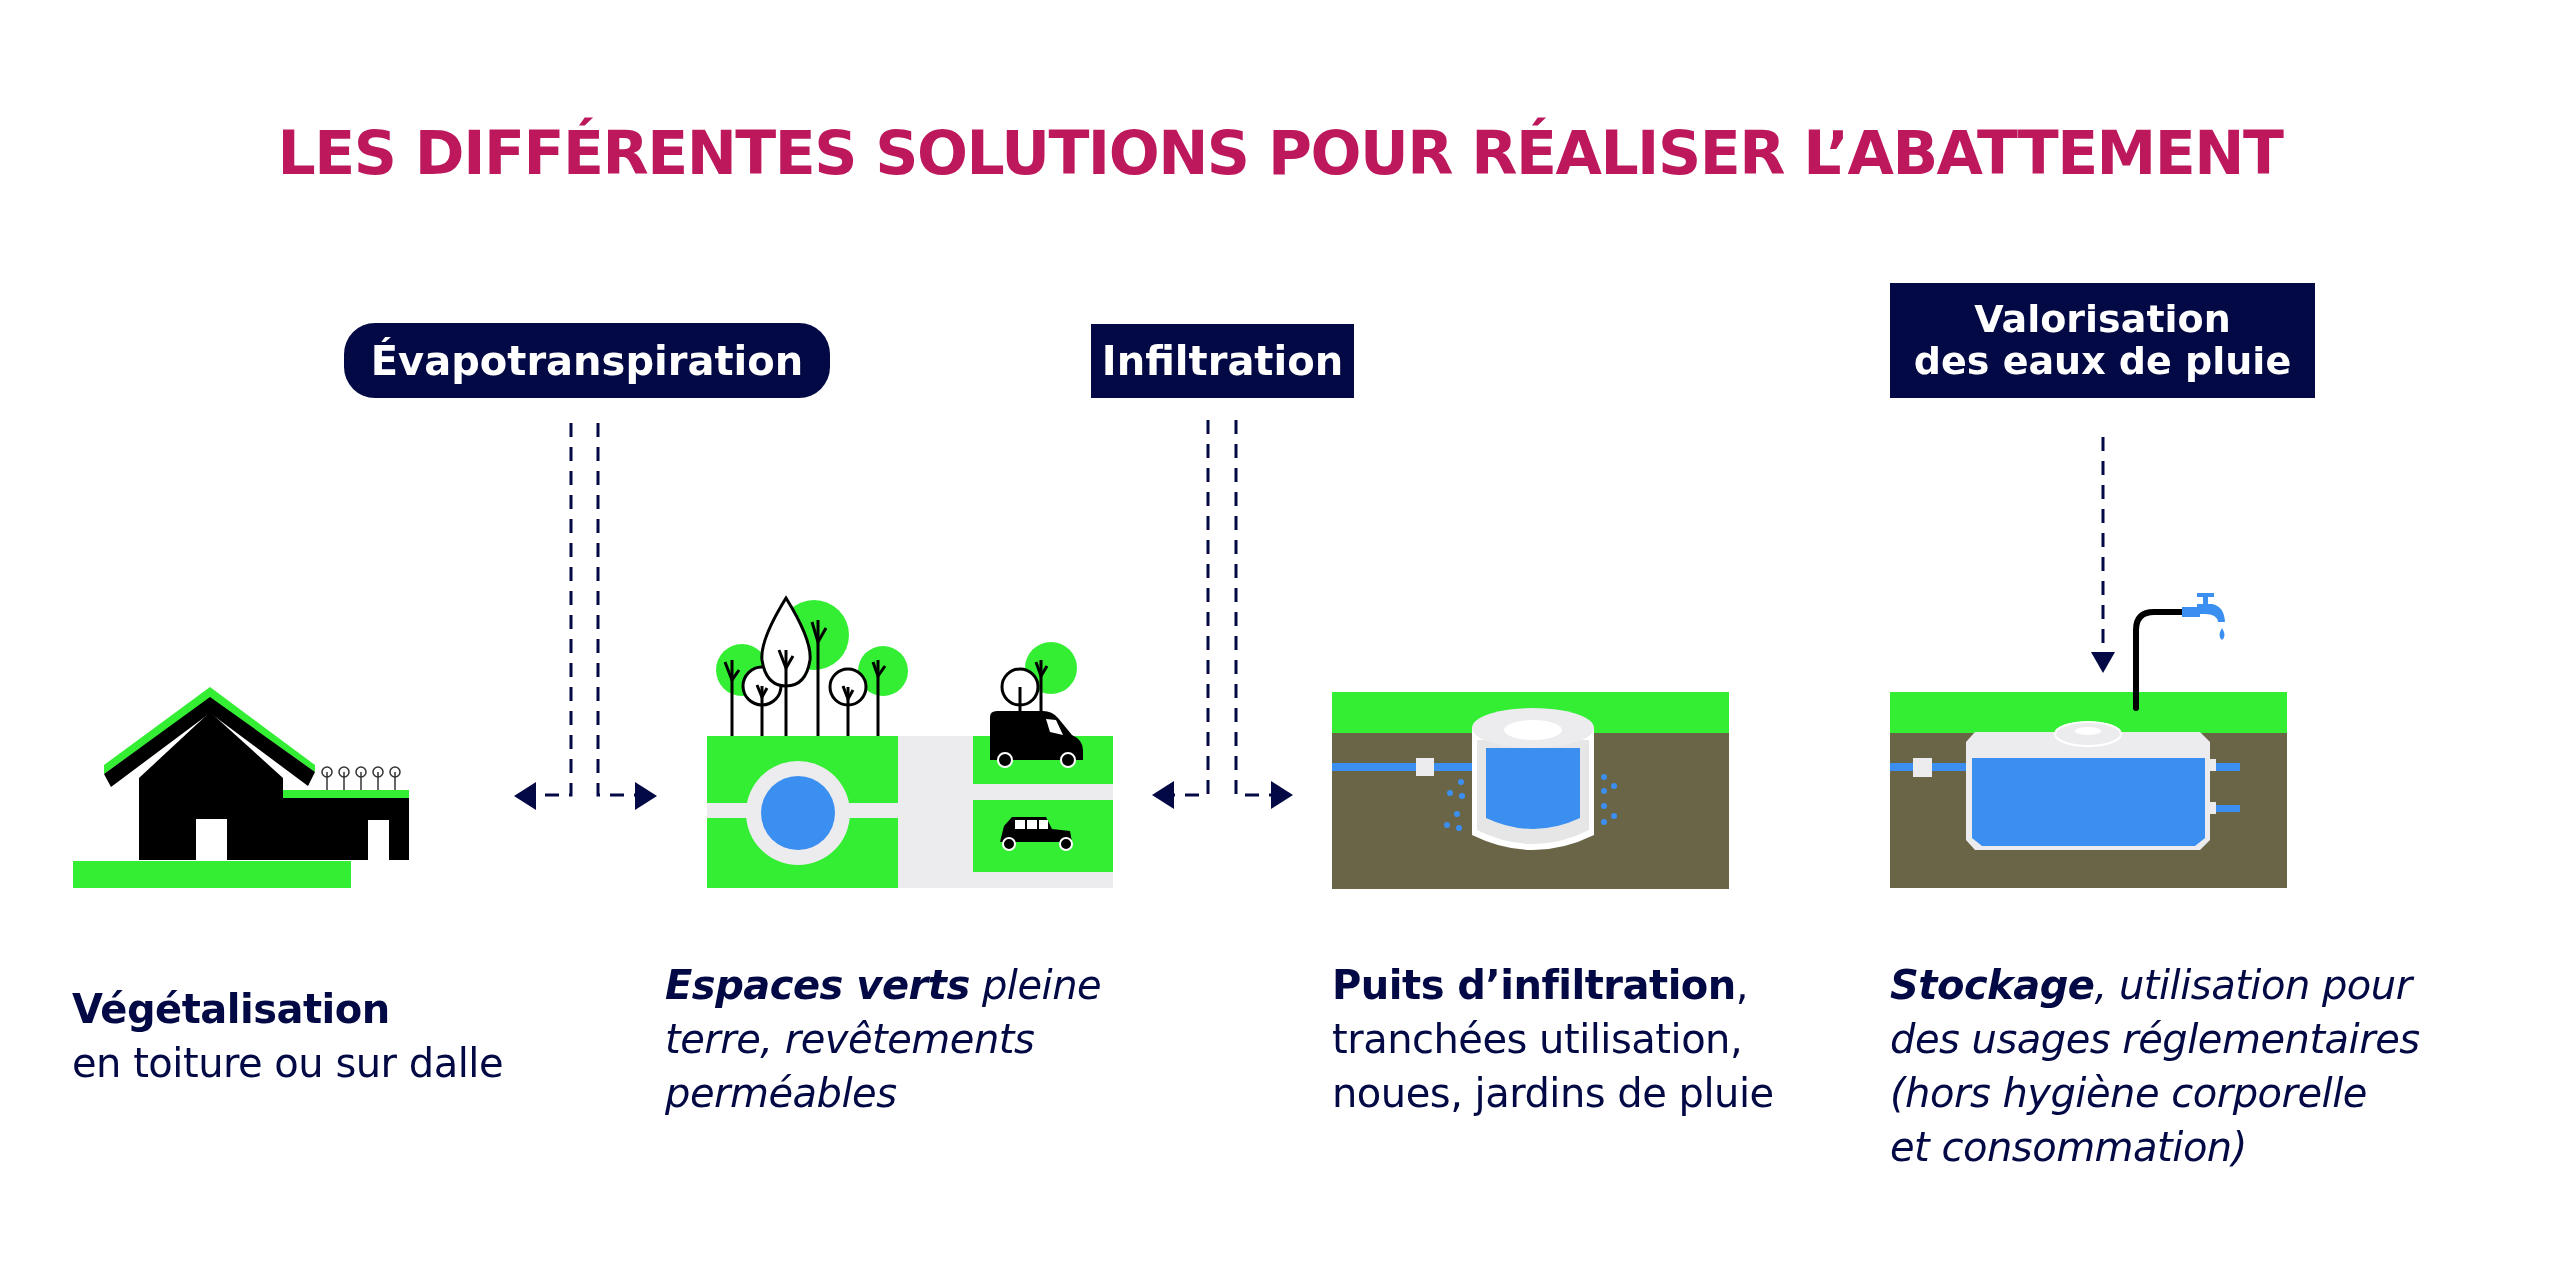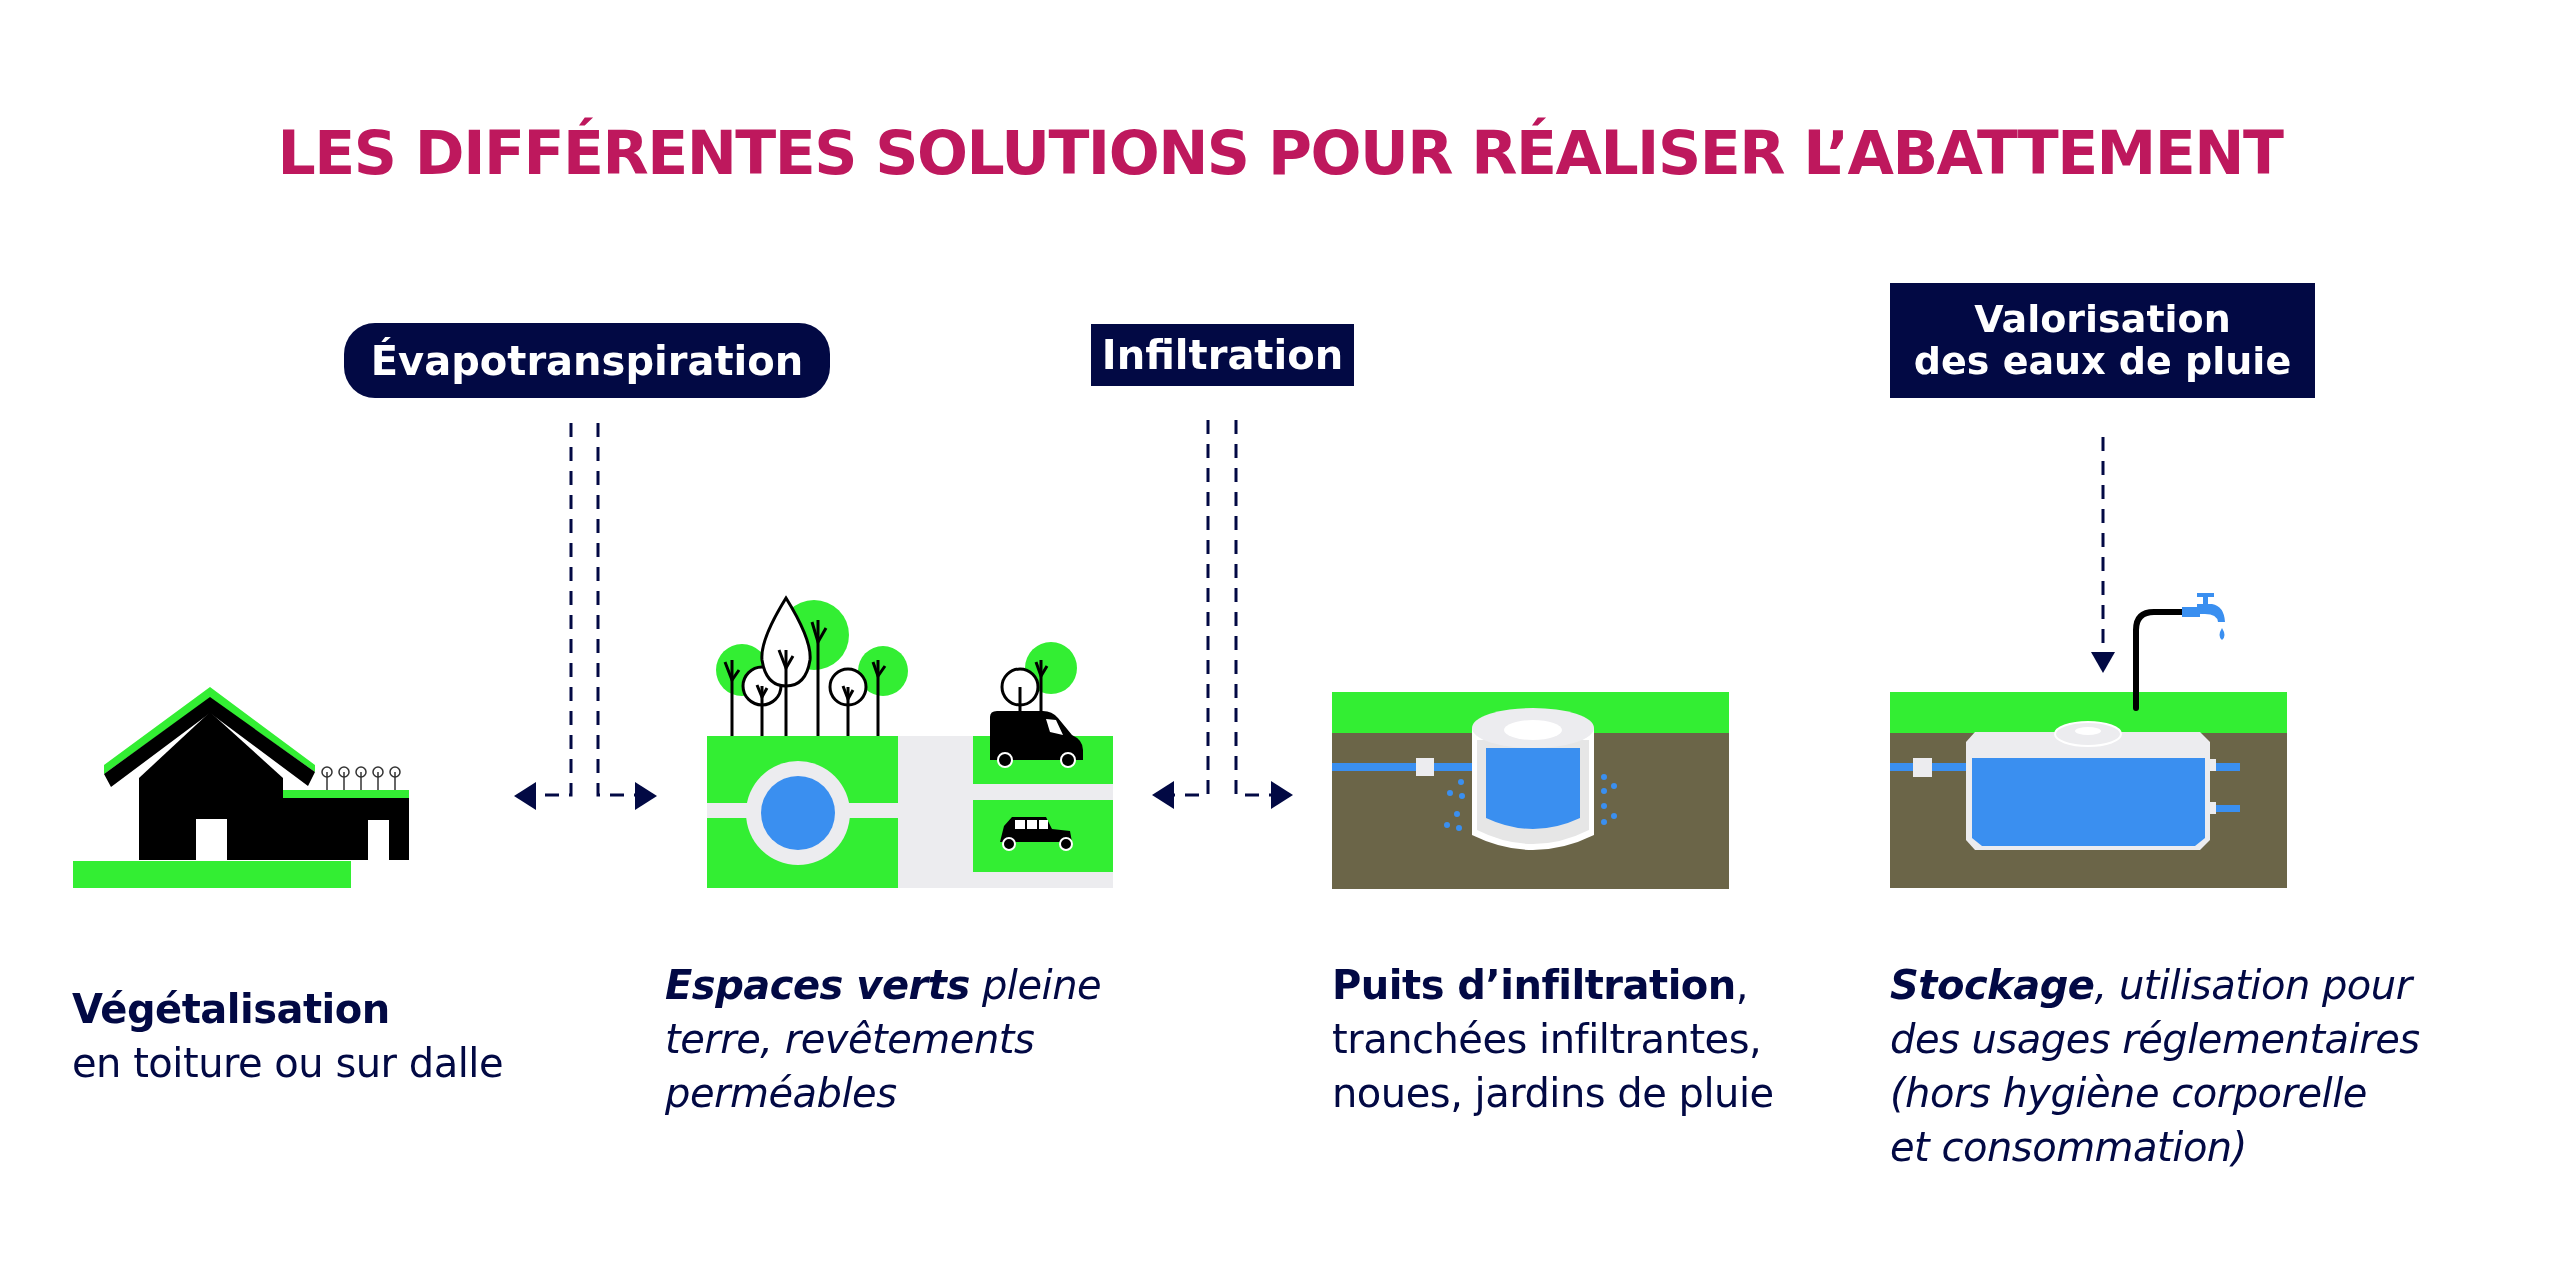--- a/index.html
+++ b/index.html
@@ -1,21 +1,21 @@
 <!DOCTYPE html>
 <html><head>
 <meta charset="utf-8">
 <style>
   html, body { margin:0; padding:0; background:#ffffff; }
   body { width:2560px; height:1282px; position:relative; overflow:hidden; font-family:"DejaVu Sans", sans-serif; color:#020944; }
   .title { position:absolute; left:0; width:2560px; top:118px; text-align:center; font-family:"DejaVu Sans", sans-serif; font-weight:bold; font-size:60px; letter-spacing:-1.5px; color:#be185d; white-space:nowrap; }
   .label-box { position:absolute; background:#020944; color:#ffffff; font-weight:bold; font-family:"DejaVu Sans", sans-serif; display:flex; align-items:center; justify-content:center; text-align:center; line-height:1.1; }
   .label-box span { display:block; }
   #box-evapo { left:344px; top:323px; width:486px; height:75px; font-size:40px;border-radius:31px; }
-  #box-infil { left:1091px; top:324px; width:263px; height:62px; font-size:40px; }
+  #box-infil { left:1091px; top:324px; width:263px; height:74px; font-size:40px; }
   #box-valor { left:1890px; top:283px; width:425px; height:115px; font-size:38px; flex-direction:column; }
   svg.art { position:absolute; left:0; top:0; }
   .desc { position:absolute; font-family:"DejaVu Sans", sans-serif; font-size:40px; line-height:54px; color:#020944; letter-spacing:-0.5px; }
   .desc b { font-weight:bold; }
   #desc-veg { left:72px; top:958px; width:600px;margin-top:24px; }
   #desc-esp { left:665px; top:958px; width:560px;font-style:italic; }
   #desc-puits { left:1332px; top:958px; width:560px; }
   #desc-stock { left:1890px; top:958px; width:640px;font-style:italic; }
 </style>
 </head>
@@ -212,21 +212,21 @@
 </div>
 
 <div class="desc" id="desc-esp">
   <div><b>Espaces verts</b><span> pleine</span></div>
   <div>terre, revêtements</div>
   <div>perméables</div>
 </div>
 
 <div class="desc" id="desc-puits">
   <div><b>Puits d’infiltration</b><span>,</span></div>
-  <div>tranchées infiltrantes,</div>
+  <div>tranchées utilisation,</div>
   <div>noues, jardins de pluie</div>
 </div>
 
 <div class="desc" id="desc-stock">
   <div><b>Stockage</b><span>, utilisation pour</span></div>
   <div>des usages réglementaires</div>
   <div>(hors hygiène corporelle</div>
   <div>et consommation)</div>
 </div>
 

